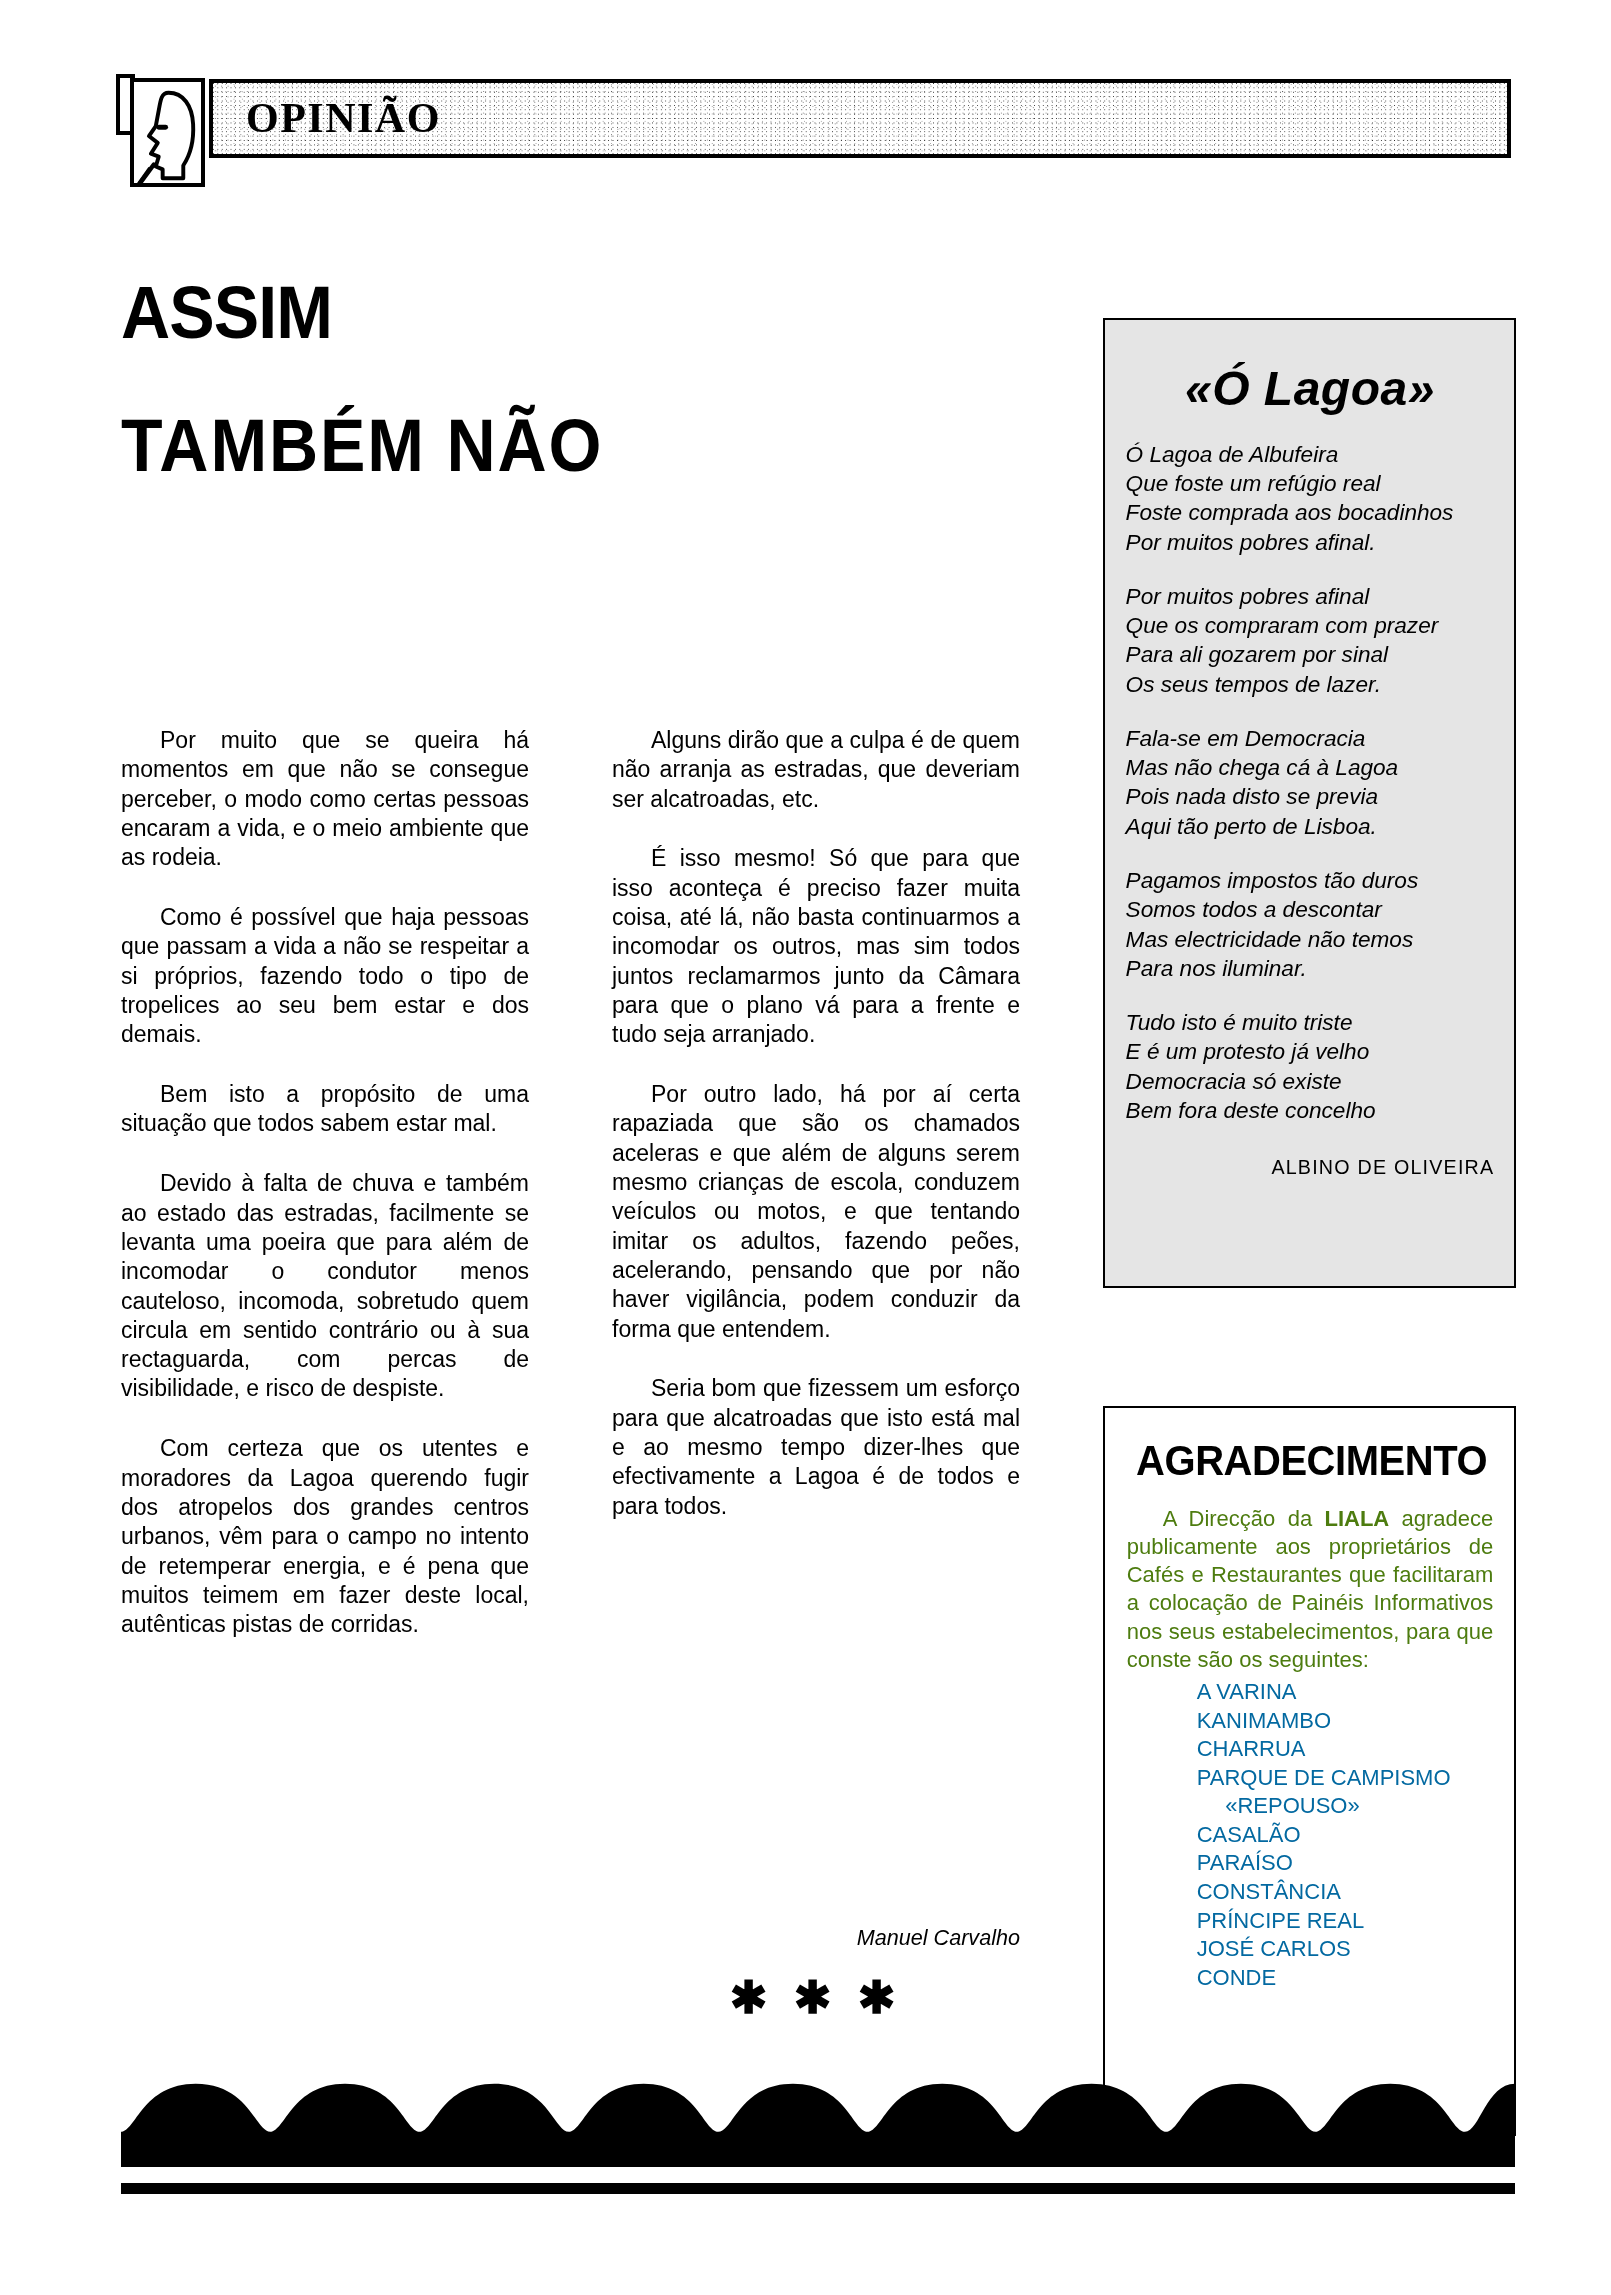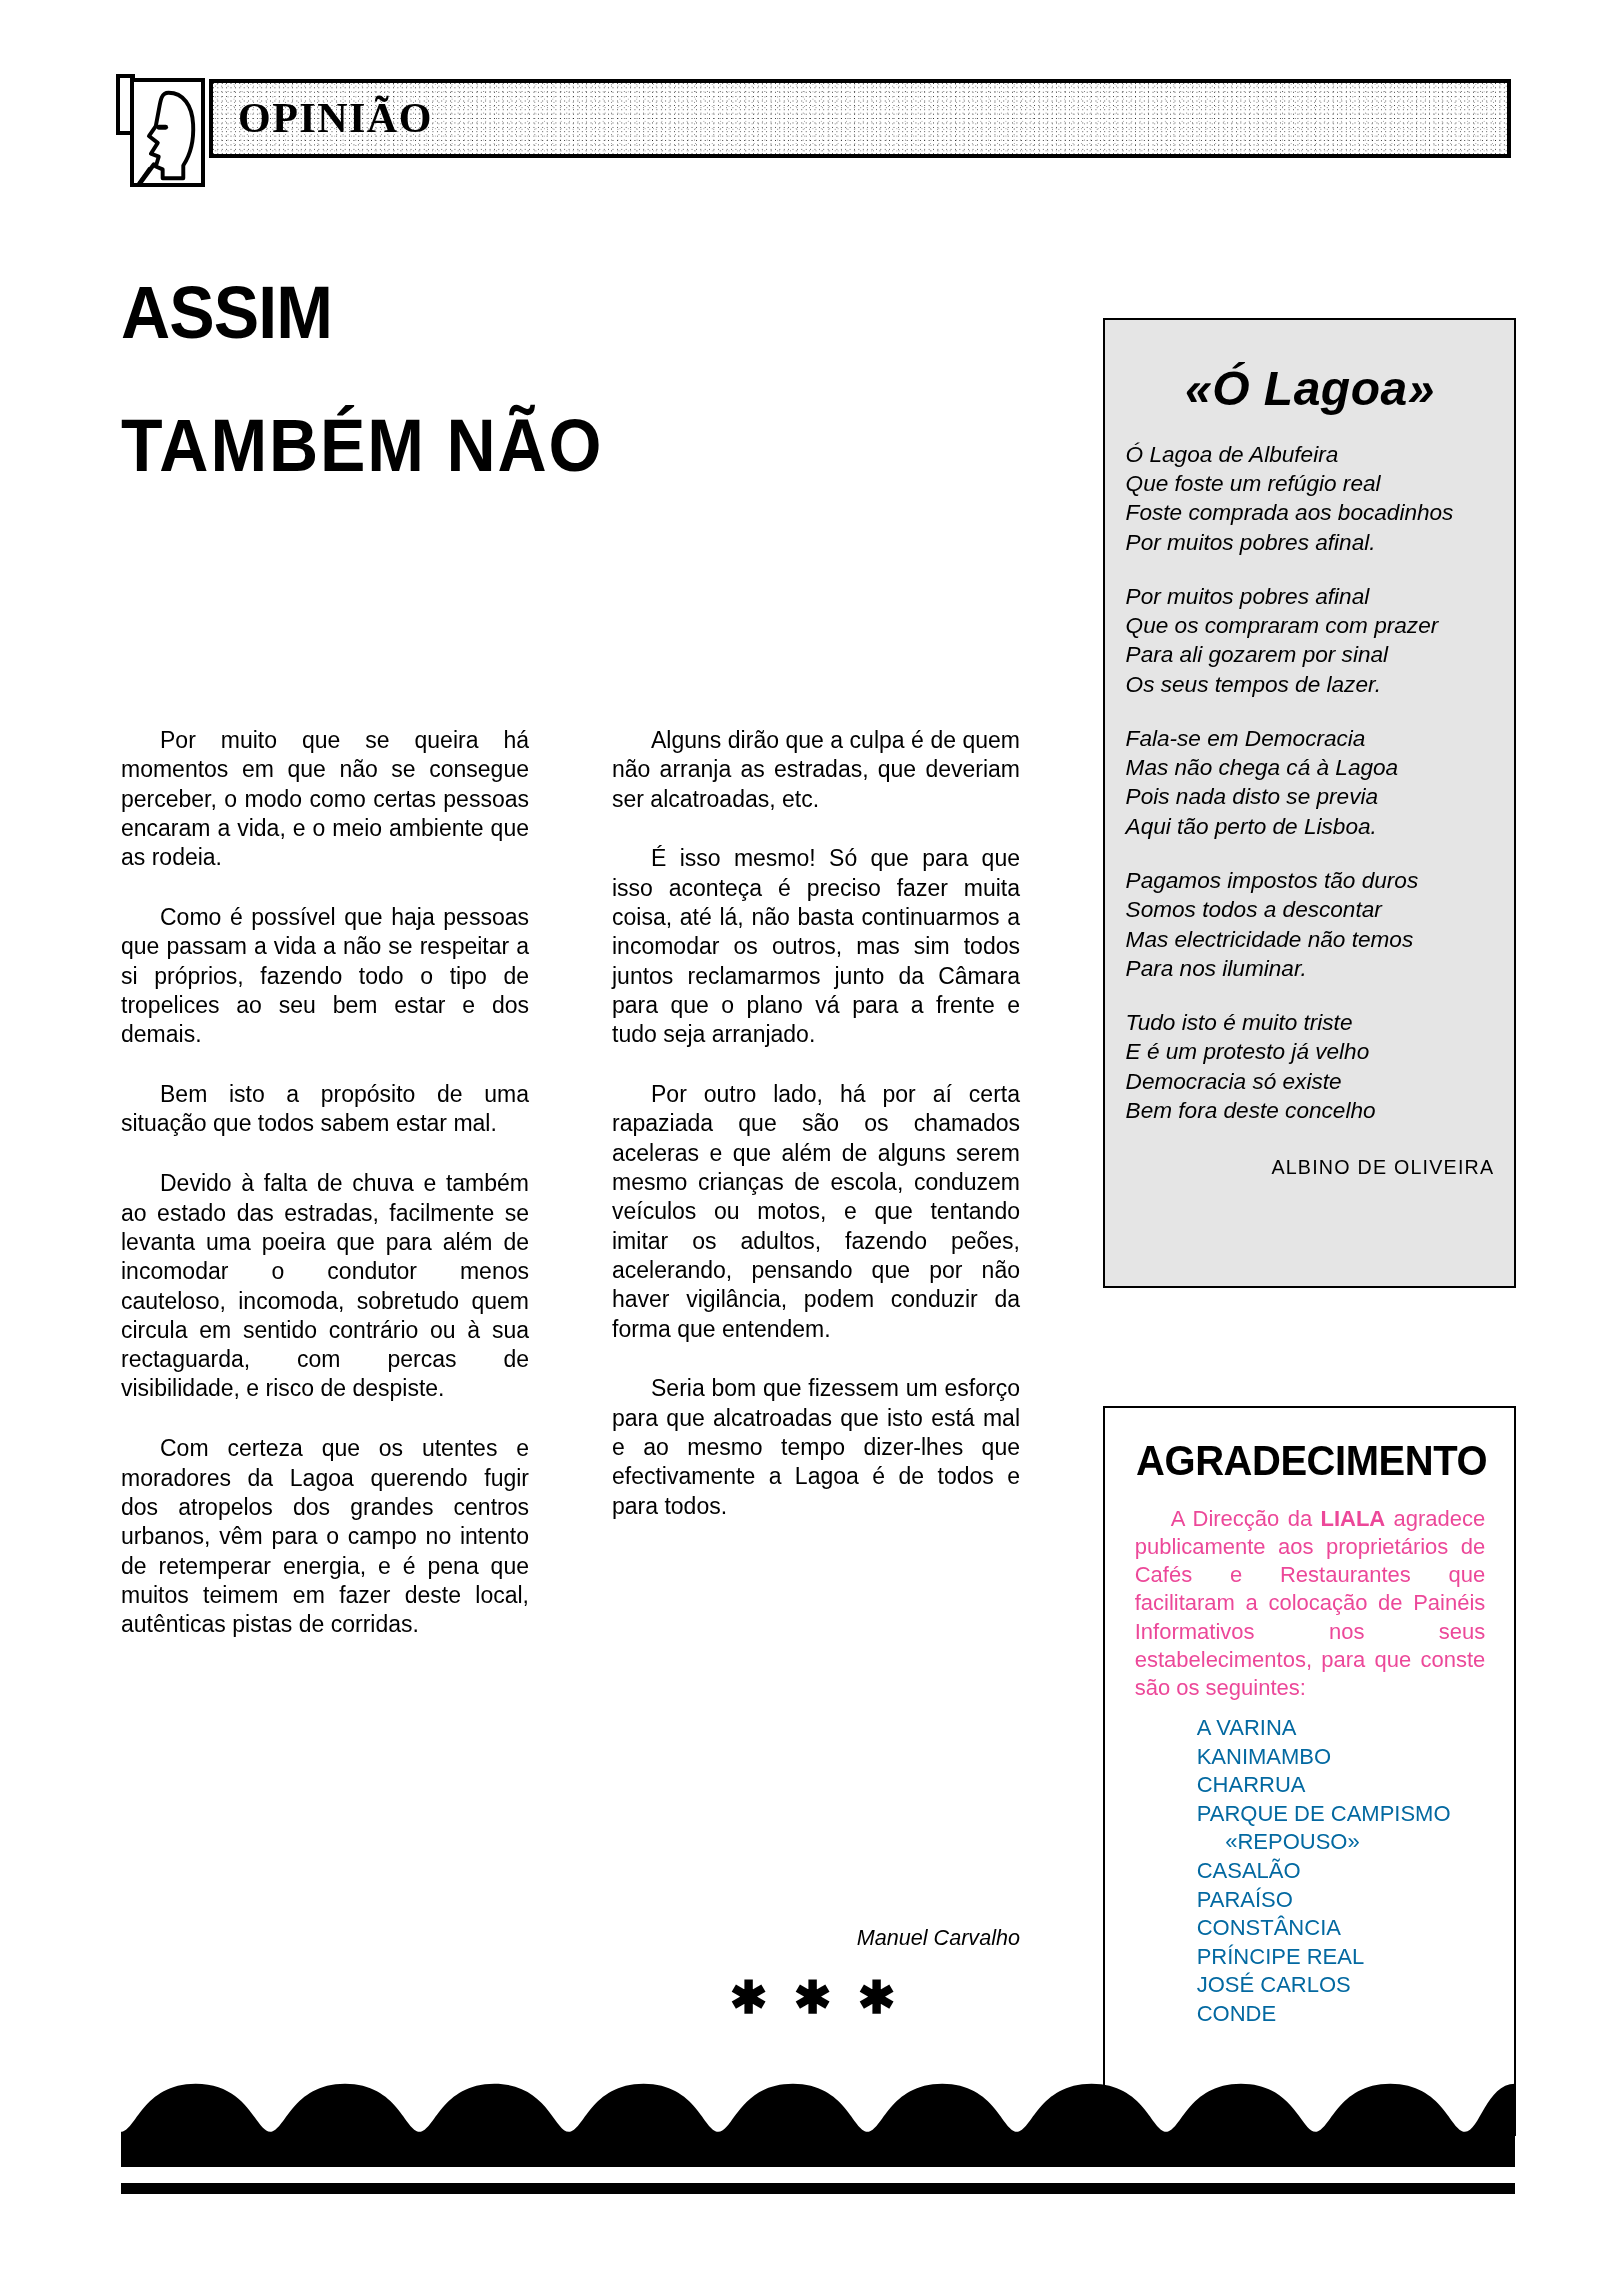--- a/index.html
+++ b/index.html
@@ -68,21 +68,21 @@
     box-sizing: border-box;
     background-color: #ffffff;
     background-image:
       radial-gradient(circle at 0.5px 0.5px, rgba(0,0,0,0.85) 0.4px, transparent 0.5px),
       radial-gradient(circle at 2px 2.9px, rgba(0,0,0,0.55) 0.4px, transparent 0.5px),
       radial-gradient(circle at 3.9px 1.5px, rgba(0,0,0,0.45) 0.3px, transparent 0.4px);
     background-size: 4.4px 4.4px, 6.4px 5.4px, 8.4px 7.4px;
   }
   .banner-label {
     position: absolute;
-    left: 25px;
+    left: 33px;
     top: 50%;
     transform: translateY(-50%);
     font-family: "Liberation Serif", serif;
     font-weight: bold;
     font-size: 42px;
     letter-spacing: 1.5px;
     line-height: 1;
     color: #000;
     white-space: nowrap;
   }
@@ -219,22 +219,22 @@
     margin: 10.8px 0 22.6px 0;
     color: #000;
   }
   .thanks-body {
     font-family: "Liberation Sans", sans-serif;
     font-size: 22px;
     line-height: 1.28;
     text-align: justify;
     text-justify: inter-word;
     text-indent: 36px;
-    margin: 12px;
-    color: #ec4899;
+    margin: 4px;
+    color: #4d7c0f;
   }
   .thanks-body b { font-weight: bold; }
   .thanks-list {
     list-style: none;
     margin: 2px 0 0 0;
     padding: 0 0 0 74px;
     font-family: "Liberation Sans", sans-serif;
     font-size: 22px;
     line-height: 1.30;
     color: #0369a1;

